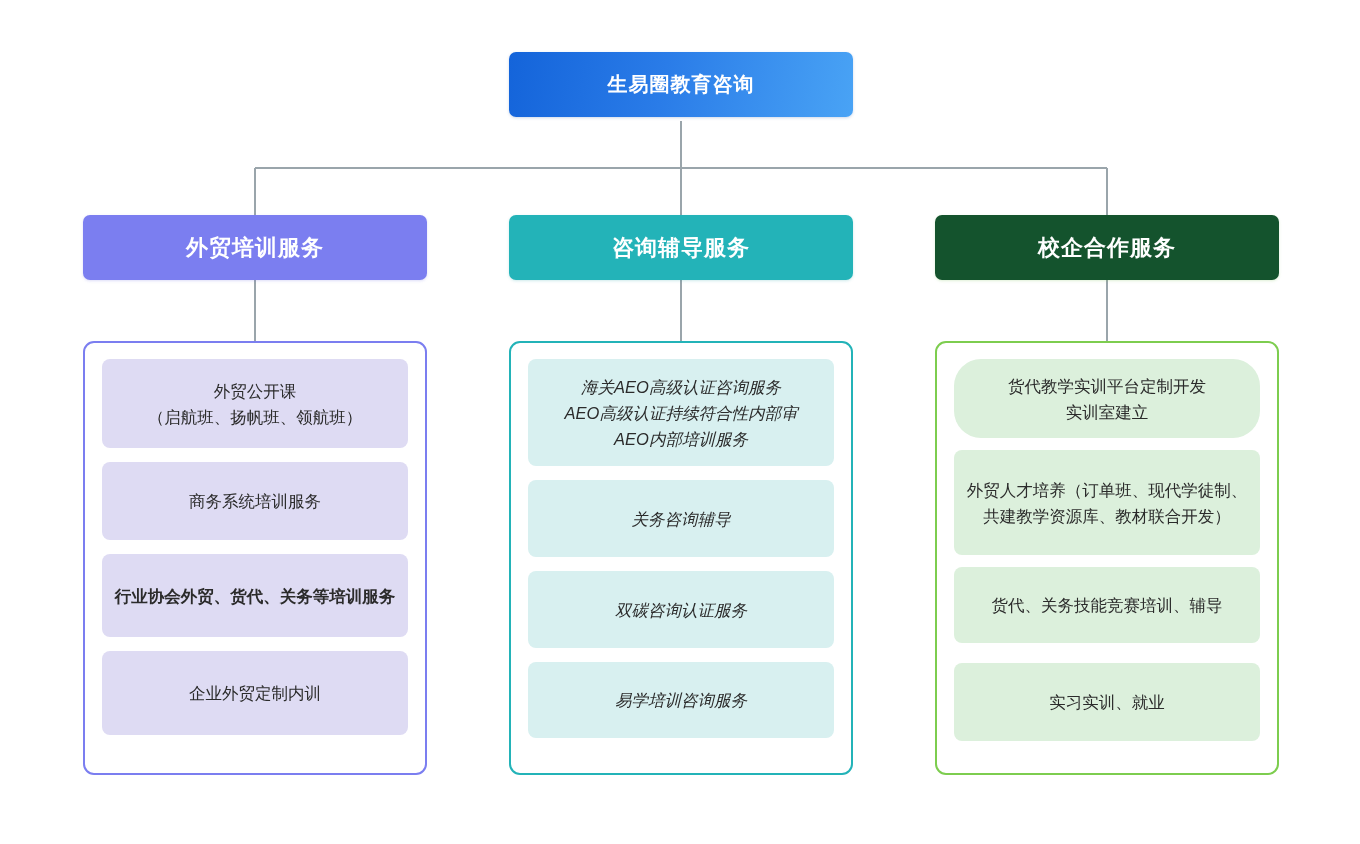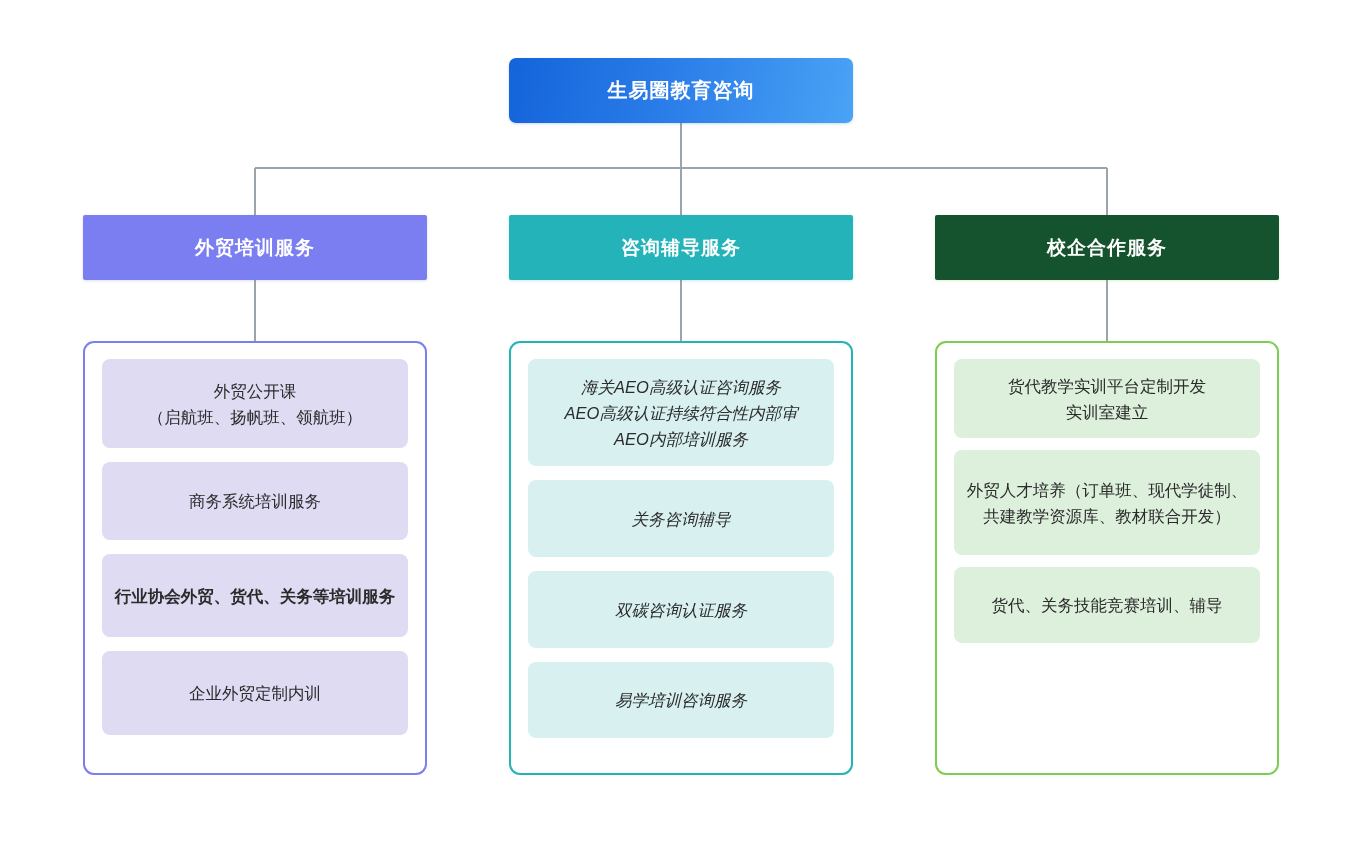--- a/index.html
+++ b/index.html
@@ -30,21 +30,21 @@
     top: 0;
     width: 1360px;
     height: 844px;
     pointer-events: none;
   }
 
   
   .root-node {
     position: absolute;
     left: 509px;
-    top: 58px;
+    top: 52px;
     width: 344px;
     height: 65px;
     border-radius: 7px;
     background: linear-gradient(100deg, #1464da 0%, #2a7ce8 45%, #49a3f5 100%);
     color: #ffffff;
     font-size: 20px;
     font-weight: bold;
     letter-spacing: 1px;
     display: flex;
     align-items: center;
@@ -59,23 +59,23 @@
     top: 215px;
     width: 344px;
   }
   .col-1 { left: 83px; }
   .col-2 { left: 509px; }
   .col-3 { left: 935px; }
 
   .col-header {
     width: 100%;
     height: 65px;
-    border-radius: 2px;
+    border-radius: 7px;
     color: #ffffff;
-    font-size: 19px;
+    font-size: 22px;
     font-weight: bold;
     letter-spacing: 1px;
     display: flex;
     align-items: center;
     justify-content: center;
     box-sizing: border-box;
   }
   .col-1 .col-header { background: #7b7ef0; box-shadow: 0 1px 3px rgba(100, 100, 220, 0.22); }
   .col-2 .col-header { background: #23b3b8; box-shadow: 0 1px 3px rgba(30, 160, 165, 0.22); }
   .col-3 .col-header { background: #14532d; box-shadow: 0 1px 3px rgba(110, 185, 70, 0.22); }
@@ -117,21 +117,21 @@
   .col-1 .card:nth-child(1) { flex: 0 0 89px; margin-bottom: 14px; }
   .col-1 .card:nth-child(2) { flex: 0 0 78px; margin-bottom: 14px; }
   .col-1 .card:nth-child(3) { flex: 0 0 83px; margin-bottom: 14px; font-weight: bold; }
   .col-1 .card:nth-child(4) { flex: 0 0 84px; }
 
   .col-2 .card:nth-child(1) { flex: 0 0 107px; margin-bottom: 14px; }
   .col-2 .card:nth-child(2) { flex: 0 0 77px; margin-bottom: 14px; }
   .col-2 .card:nth-child(3) { flex: 0 0 77px; margin-bottom: 14px; }
   .col-2 .card:nth-child(4) { flex: 0 0 76px; }
 
-  .col-3 .card:nth-child(1) { flex: 0 0 79px; margin-bottom: 12px; }
+  .col-3 .card:nth-child(1) { flex: 0 0 79px; margin-bottom: 12px; border-radius: 27px; }
   .col-3 .card:nth-child(2) { flex: 0 0 105px; margin-bottom: 12px; }
   .col-3 .card:nth-child(3) { flex: 0 0 76px; margin-bottom: 20px; }
   .col-3 .card:nth-child(4) { flex: 0 0 78px; }
 </style>
 </head>
 <body>
 
 <div class="canvas">
 
   <svg class="connectors" width="1360" height="844" viewBox="0 0 1360 844">
@@ -174,16 +174,17 @@
     </div>
   </div>
 
   <div class="column col-3">
     <div class="col-header">校企合作服务</div>
     <div class="col-body">
       <div class="card">货代教学实训平台定制开发
 实训室建立</div>
       <div class="card">外贸人才培养（订单班、现代学徒制、共建教学资源库、教材联合开发）</div>
       <div class="card">货代、关务技能竞赛培训、辅导</div>
+      <div class="card">实习实训、就业</div>
     </div>
   </div>
 
 </div>
 
 </body></html>

